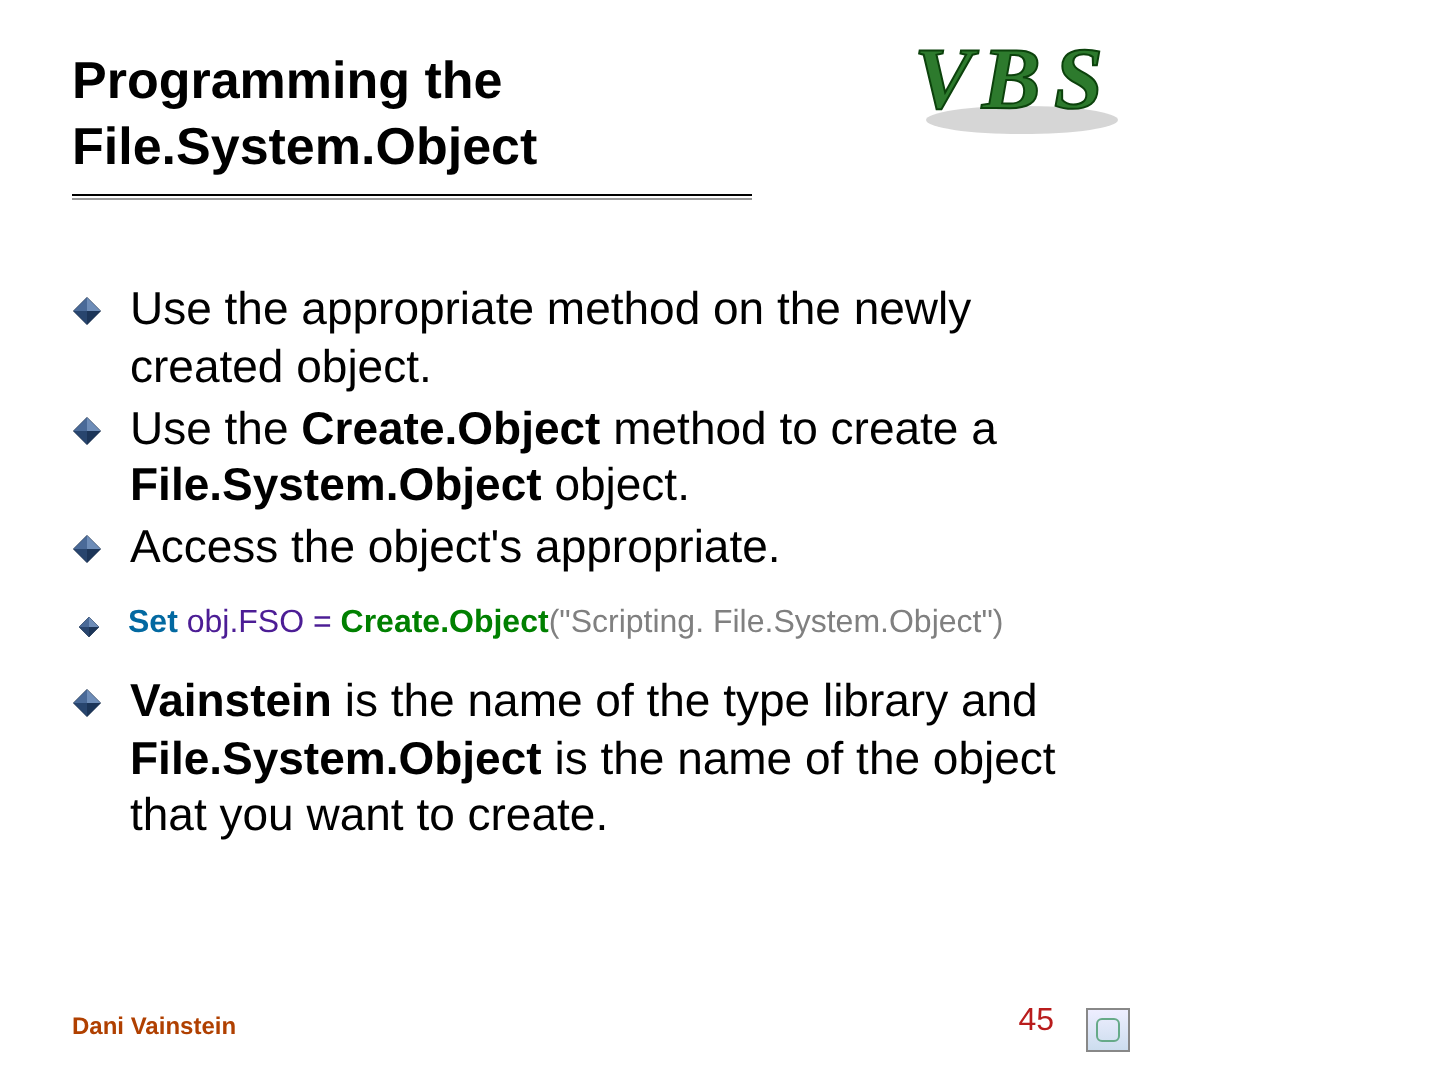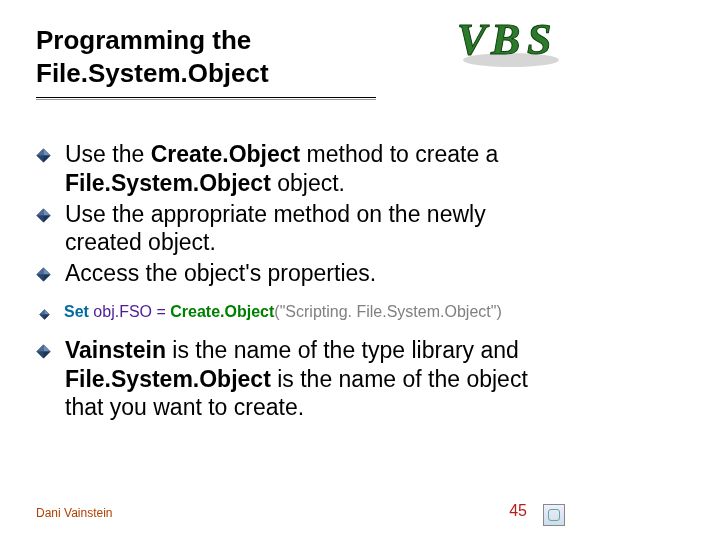--- a/index.html
+++ b/index.html
@@ -83,21 +83,21 @@
   }
   .code-kw { color: #0369a1; font-weight: bold; }
   .code-name { color: #4c1d95; }
   .code-fn { color: #008000; font-weight: bold; }
   .code-str { color: #808080; }
   .footer-author {
     position: absolute;
     left: 36px;
     bottom: 20px;
     font-size: 12px;
-    font-weight: normal;
+    font-weight: bold;
     color: #b04000;
   }
   .footer-page {
     position: absolute;
     right: 62px;
     bottom: 20px;
     font-size: 16px;
     color: #b91c1c;
   }
   .footer-icon {
@@ -142,41 +142,41 @@
 
   <div class="content" id="content">
       <div class="bullet-row">
         <span class="bullet-icon"><svg width="15" height="15" viewBox="0 0 20 20">
     <polygon points="10,1 19,10 10,19 1,10" fill="#305078" stroke="#102038" stroke-width="0.6"></polygon>
     <polygon points="10,1 19,10 10,10" fill="#6e8db8"></polygon>
     <polygon points="10,1 1,10 10,10" fill="#4a6a98"></polygon>
     <polygon points="1,10 10,19 10,10" fill="#28456e"></polygon>
     <polygon points="19,10 10,19 10,10" fill="#1c3558"></polygon>
   </svg></span>
+        <span class="bullet-text"><span>Use the appropriate method on the newly created object.</span></span>
+      </div>
+      <div class="bullet-row">
+        <span class="bullet-icon"><svg width="15" height="15" viewBox="0 0 20 20">
+    <polygon points="10,1 19,10 10,19 1,10" fill="#305078" stroke="#102038" stroke-width="0.6"></polygon>
+    <polygon points="10,1 19,10 10,10" fill="#6e8db8"></polygon>
+    <polygon points="10,1 1,10 10,10" fill="#4a6a98"></polygon>
+    <polygon points="1,10 10,19 10,10" fill="#28456e"></polygon>
+    <polygon points="19,10 10,19 10,10" fill="#1c3558"></polygon>
+  </svg></span>
         <span class="bullet-text"><span>Use the </span><b>Create.Object</b><span> method to create a </span><b>File.System.Object</b><span> object.</span></span>
       </div>
       <div class="bullet-row">
         <span class="bullet-icon"><svg width="15" height="15" viewBox="0 0 20 20">
     <polygon points="10,1 19,10 10,19 1,10" fill="#305078" stroke="#102038" stroke-width="0.6"></polygon>
     <polygon points="10,1 19,10 10,10" fill="#6e8db8"></polygon>
     <polygon points="10,1 1,10 10,10" fill="#4a6a98"></polygon>
     <polygon points="1,10 10,19 10,10" fill="#28456e"></polygon>
     <polygon points="19,10 10,19 10,10" fill="#1c3558"></polygon>
   </svg></span>
-        <span class="bullet-text"><span>Use the appropriate method on the newly created object.</span></span>
-      </div>
-      <div class="bullet-row">
-        <span class="bullet-icon"><svg width="15" height="15" viewBox="0 0 20 20">
-    <polygon points="10,1 19,10 10,19 1,10" fill="#305078" stroke="#102038" stroke-width="0.6"></polygon>
-    <polygon points="10,1 19,10 10,10" fill="#6e8db8"></polygon>
-    <polygon points="10,1 1,10 10,10" fill="#4a6a98"></polygon>
-    <polygon points="1,10 10,19 10,10" fill="#28456e"></polygon>
-    <polygon points="19,10 10,19 10,10" fill="#1c3558"></polygon>
-  </svg></span>
-        <span class="bullet-text"><span>Access the object's properties.</span></span>
+        <span class="bullet-text"><span>Access the object's appropriate.</span></span>
       </div>
       <div class="bullet-row small">
         <span class="bullet-icon"><svg width="11" height="11" viewBox="0 0 20 20">
     <polygon points="10,1 19,10 10,19 1,10" fill="#305078" stroke="#102038" stroke-width="0.6"></polygon>
     <polygon points="10,1 19,10 10,10" fill="#6e8db8"></polygon>
     <polygon points="10,1 1,10 10,10" fill="#4a6a98"></polygon>
     <polygon points="1,10 10,19 10,10" fill="#28456e"></polygon>
     <polygon points="19,10 10,19 10,10" fill="#1c3558"></polygon>
   </svg></span>
         <span class="bullet-text"><span class="code-kw">Set </span><span class="code-name">obj.FSO = </span><span class="code-fn">Create.Object</span><span class="code-str">("Scripting. File.System.Object")</span></span>

